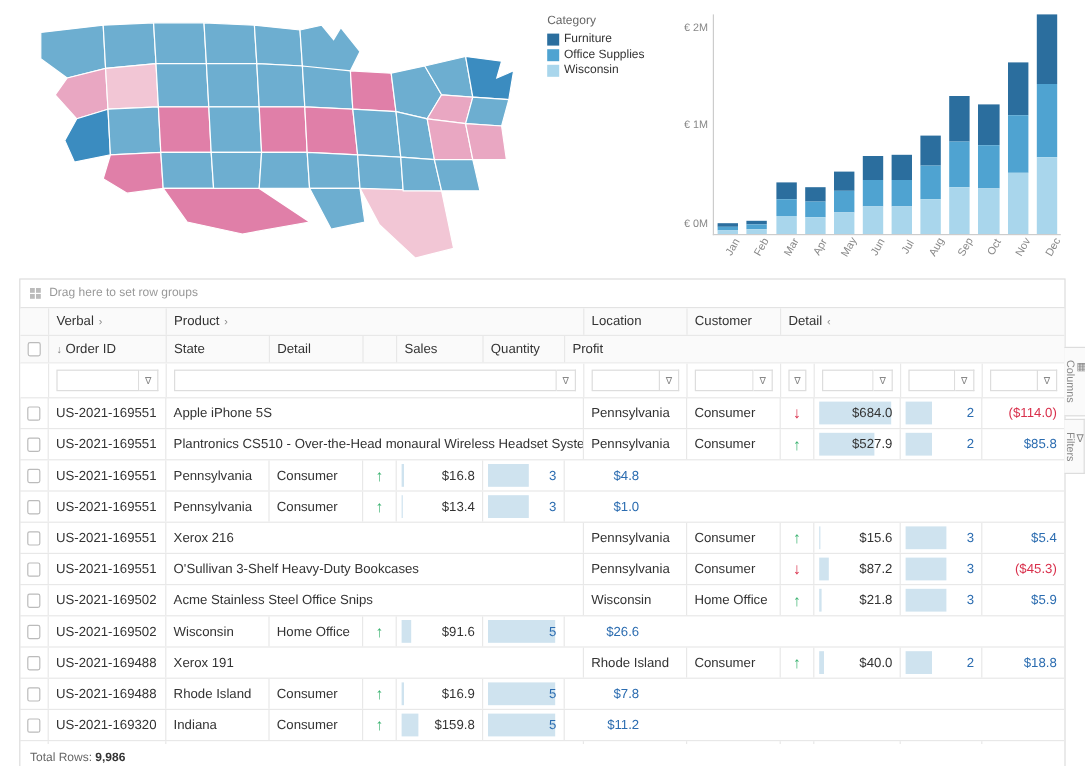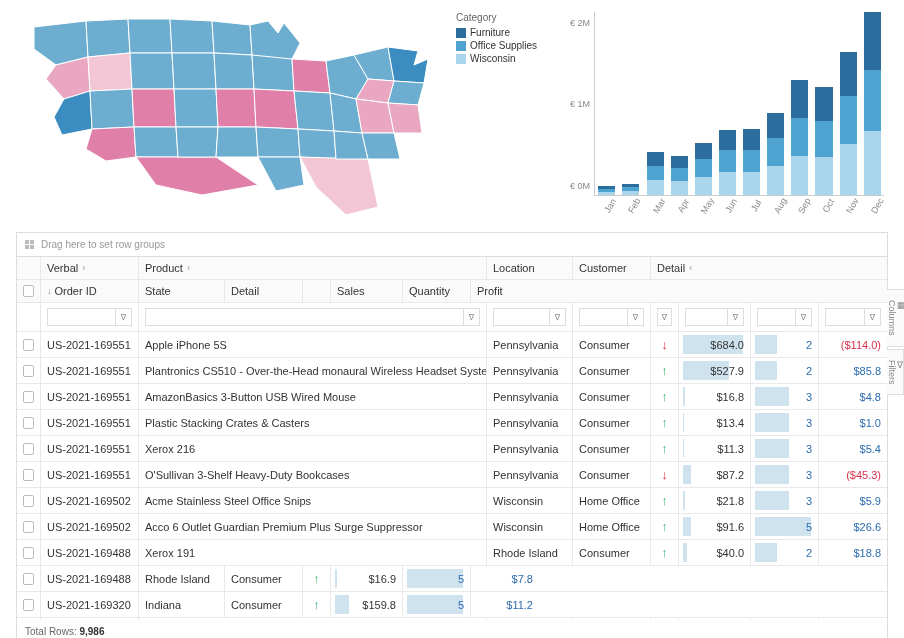--- a/index.html
+++ b/index.html
@@ -347,21 +347,20 @@
         </div>
         <div class="col col-profit">
           <span class="num-blue">$85.8</span>
         </div>
       </div>
       <div class="data-row">
         <div class="col col-check">
           <span class="checkbox"></span>
         </div>
         <div class="col col-order">US-2021-169551</div>
-        <div class="col col-product">AmazonBasics 3-Button USB Wired Mouse</div>
         <div class="col col-state">Pennsylvania</div>
         <div class="col col-segment">Consumer</div>
         <div class="col col-detail">
           <span class="arrow-up">↑</span>
         </div>
         <div class="col col-sales">
           <span class="bar-bg" style="width:1.5px"></span>
           <span class="cell-text">$16.8</span>
         </div>
         <div class="col col-qty">
@@ -370,21 +369,20 @@
         </div>
         <div class="col col-profit">
           <span class="num-blue">$4.8</span>
         </div>
       </div>
       <div class="data-row">
         <div class="col col-check">
           <span class="checkbox"></span>
         </div>
         <div class="col col-order">US-2021-169551</div>
-        <div class="col col-product">Plastic Stacking Crates &amp; Casters</div>
         <div class="col col-state">Pennsylvania</div>
         <div class="col col-segment">Consumer</div>
         <div class="col col-detail">
           <span class="arrow-up">↑</span>
         </div>
         <div class="col col-sales">
           <span class="bar-bg" style="width:1.2px"></span>
           <span class="cell-text">$13.4</span>
         </div>
         <div class="col col-qty">
@@ -401,21 +399,21 @@
         </div>
         <div class="col col-order">US-2021-169551</div>
         <div class="col col-product">Xerox 216</div>
         <div class="col col-state">Pennsylvania</div>
         <div class="col col-segment">Consumer</div>
         <div class="col col-detail">
           <span class="arrow-up">↑</span>
         </div>
         <div class="col col-sales">
           <span class="bar-bg" style="width:1.4px"></span>
-          <span class="cell-text">$11.3</span>
+          <span class="cell-text">$15.6</span>
         </div>
         <div class="col col-qty">
           <span class="bar-bg" style="width:33.6px"></span>
           <span class="cell-text num-blue">3</span>
         </div>
         <div class="col col-profit">
           <span class="num-blue">$5.4</span>
         </div>
       </div>
       <div class="data-row">
@@ -462,21 +460,20 @@
         </div>
         <div class="col col-profit">
           <span class="num-blue">$5.9</span>
         </div>
       </div>
       <div class="data-row">
         <div class="col col-check">
           <span class="checkbox"></span>
         </div>
         <div class="col col-order">US-2021-169502</div>
-        <div class="col col-product">Acco 6 Outlet Guardian Premium Plus Surge Suppressor</div>
         <div class="col col-state">Wisconsin</div>
         <div class="col col-segment">Home Office</div>
         <div class="col col-detail">
           <span class="arrow-up">↑</span>
         </div>
         <div class="col col-sales">
           <span class="bar-bg" style="width:8.0px"></span>
           <span class="cell-text">$91.6</span>
         </div>
         <div class="col col-qty">

